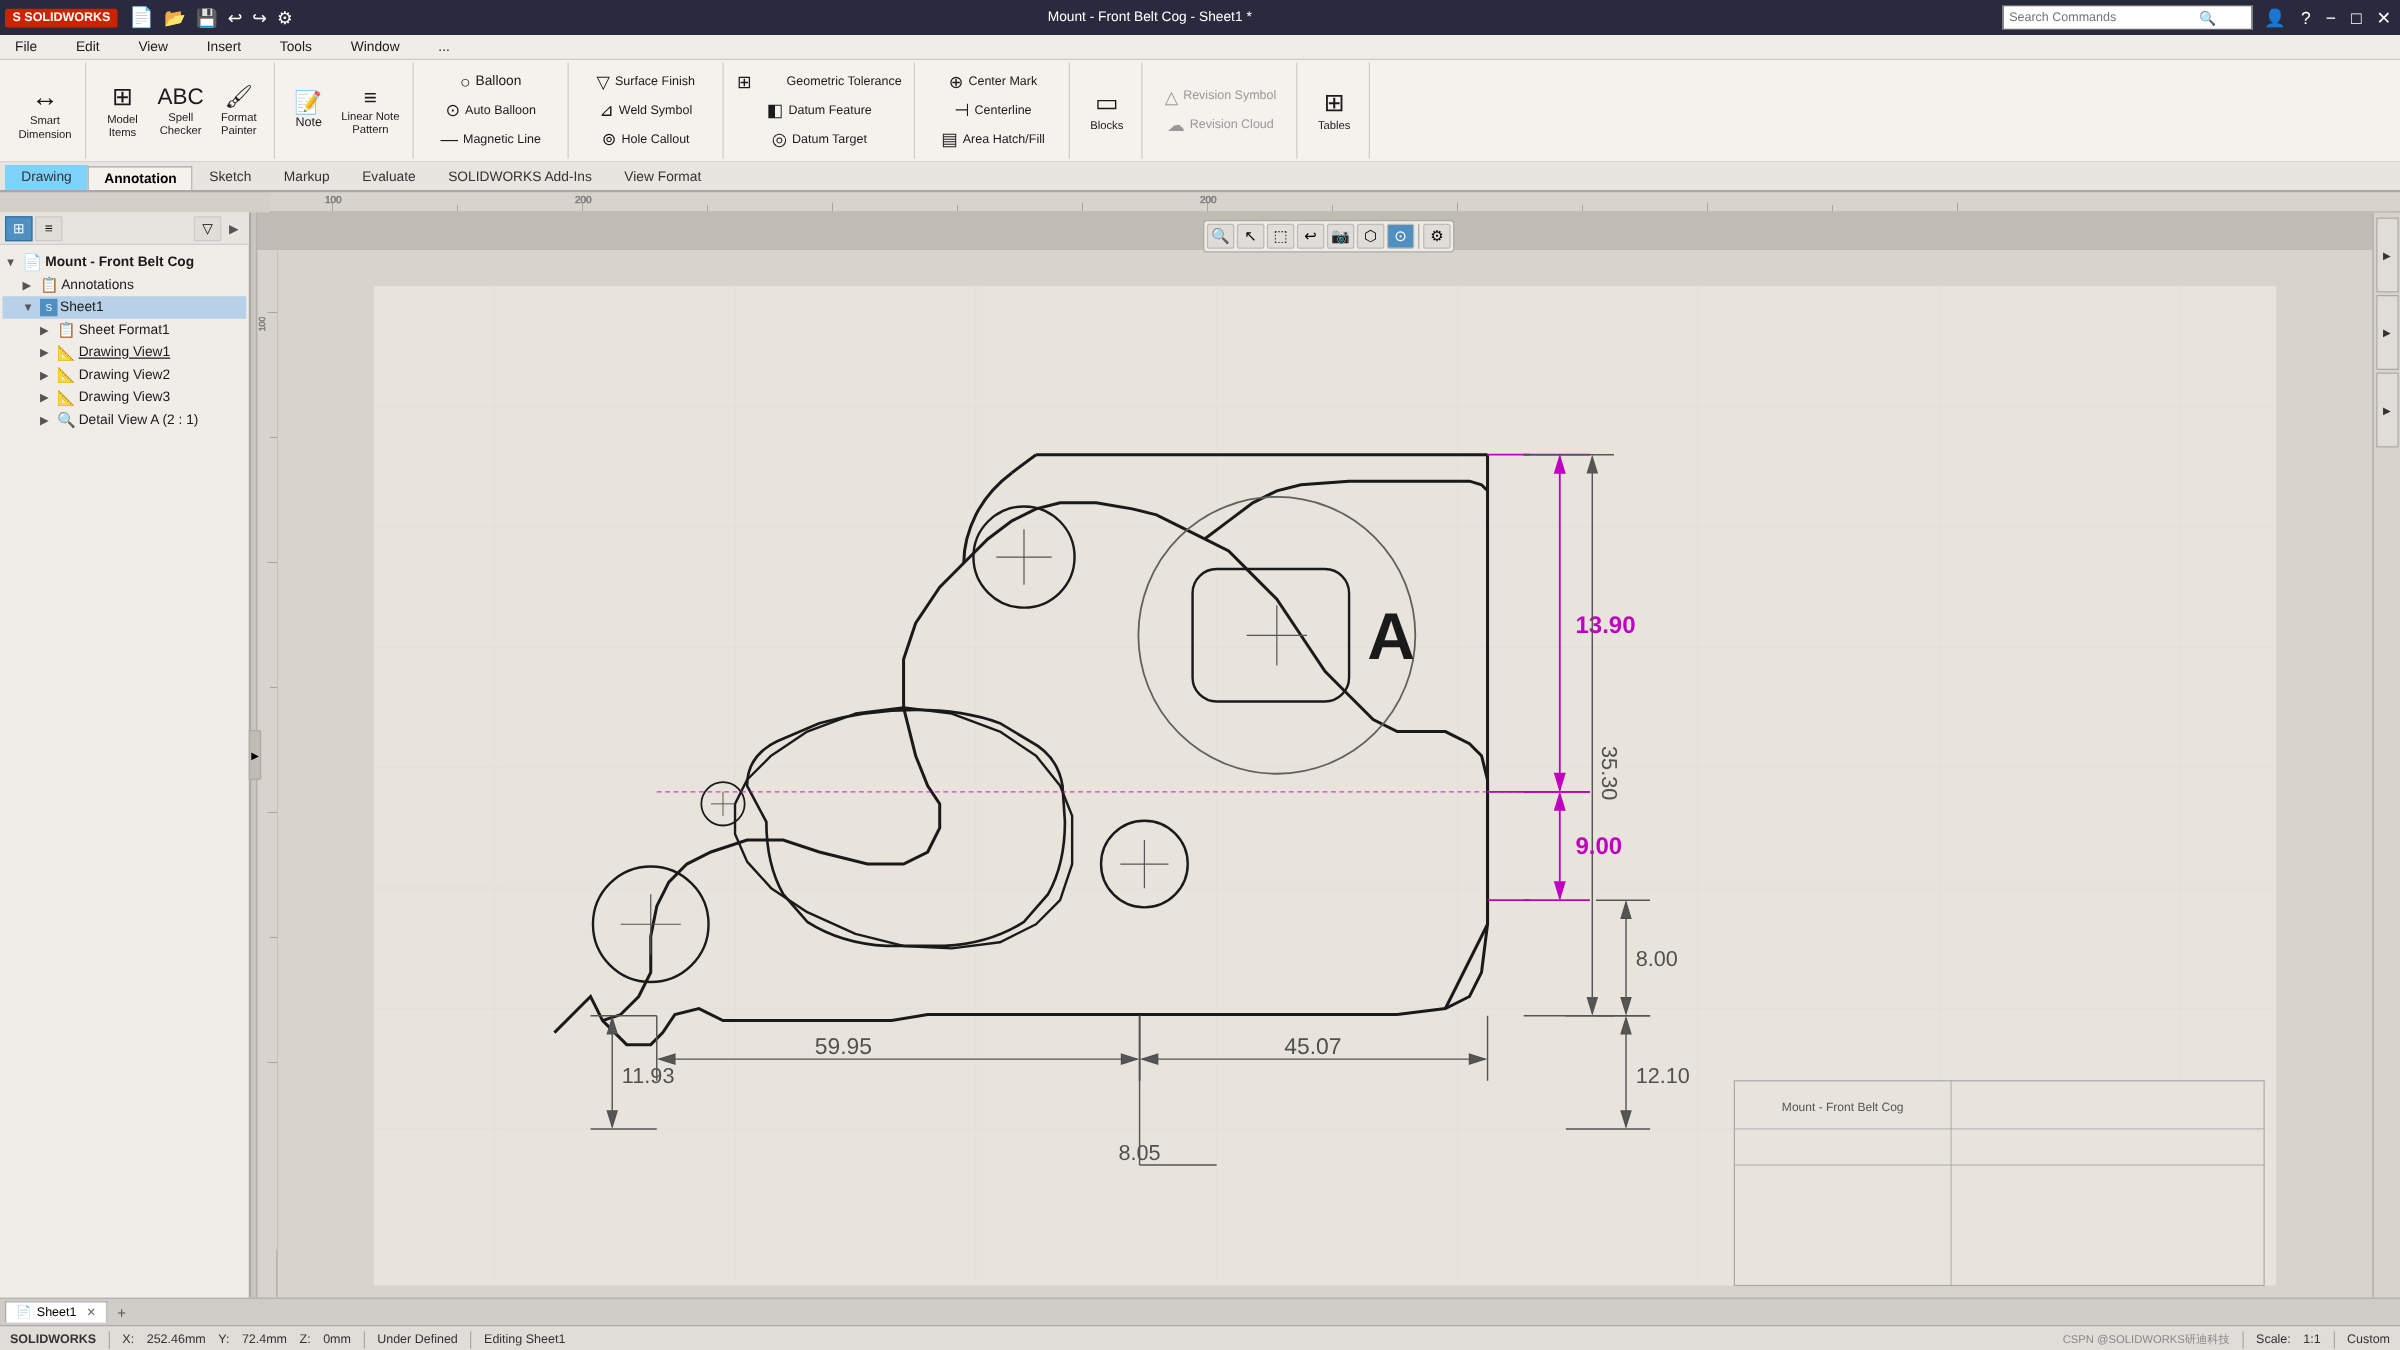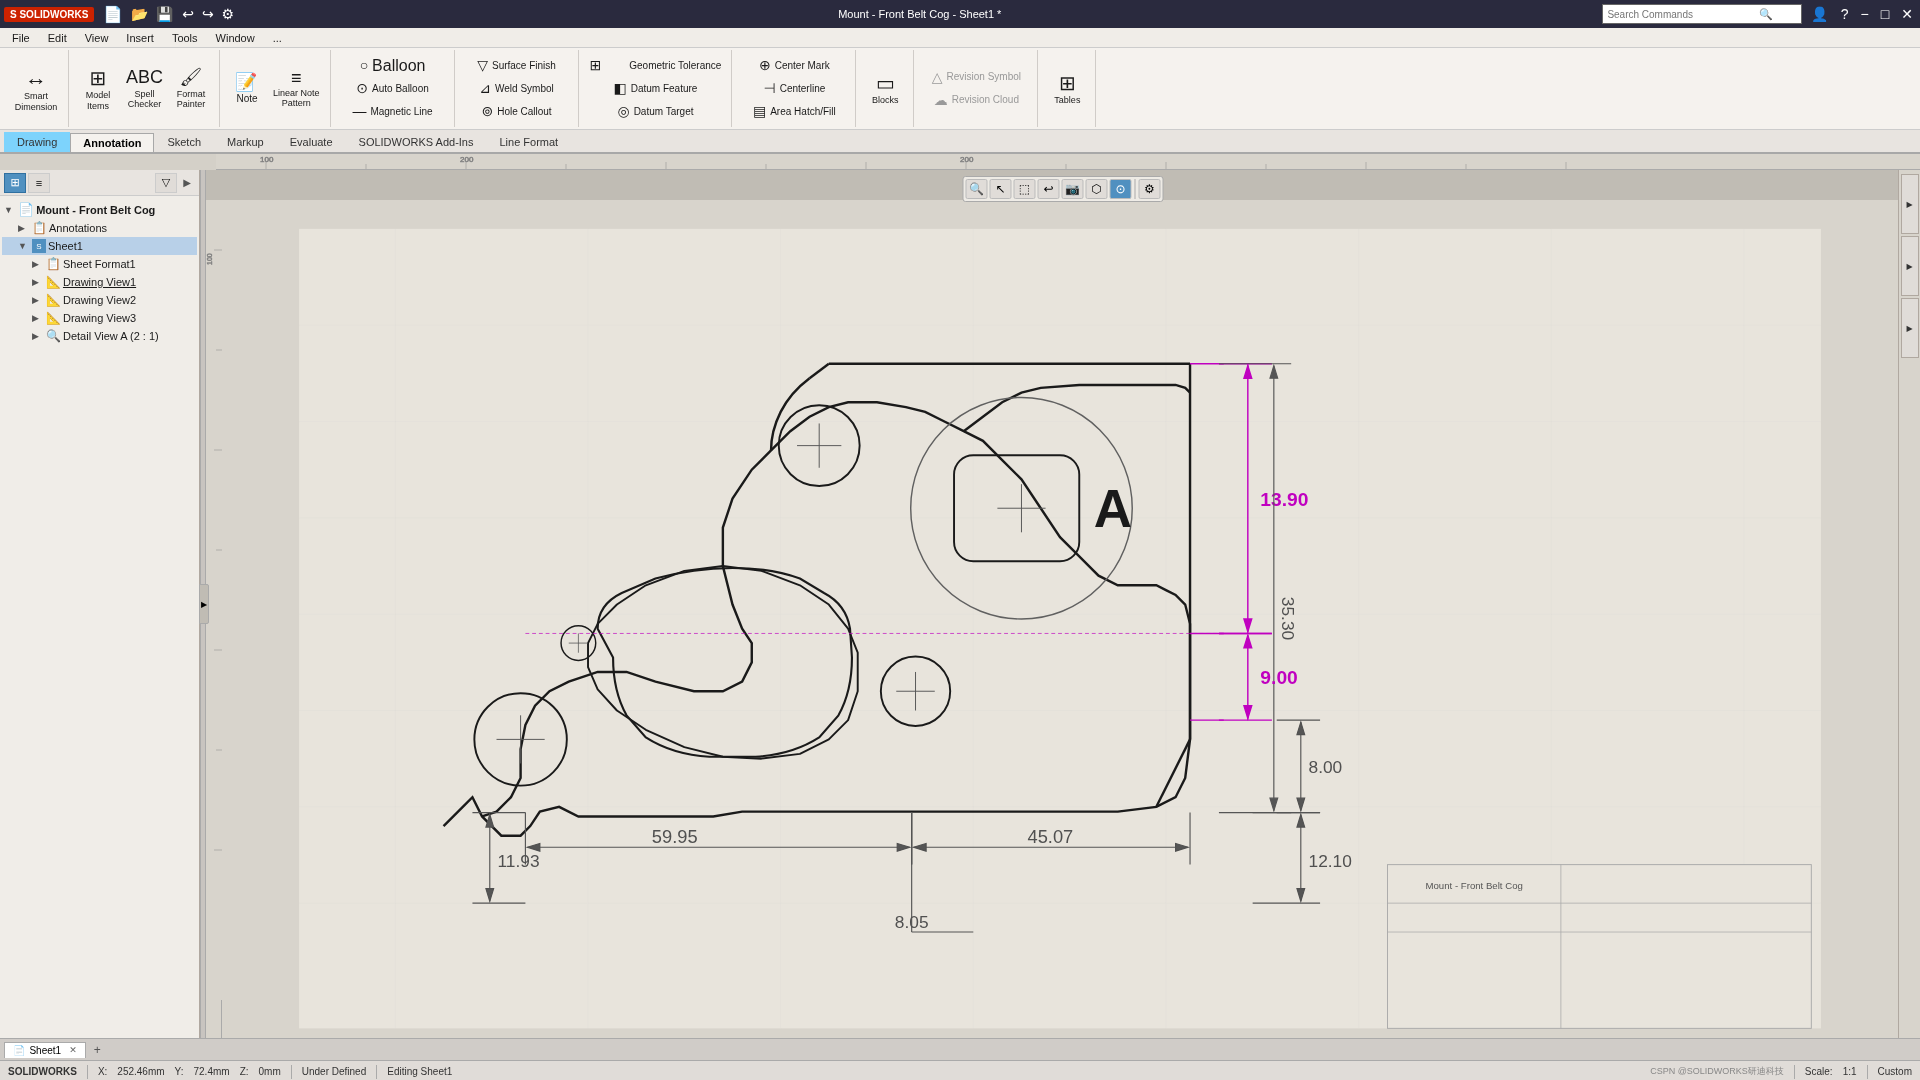--- a/index.html
+++ b/index.html
@@ -85,21 +85,21 @@
       <input style="border: none; outline: none; font-size: 10px; width: 150px;" type="text" placeholder="Search Commands">
       <span style="font-size:11px; color:#555;">🔍</span>
     </div>
     <div style="color:white; font-size:14px; padding:0 3px; cursor:pointer;">👤</div>
     <div style="color:white; font-size:14px; padding:0 3px; cursor:pointer;">?</div>
     <div style="color:white; font-size:14px; padding:0 3px; cursor:pointer;">−</div>
     <div style="color:white; font-size:14px; padding:0 3px; cursor:pointer;">□</div>
     <div style="color:white; font-size:14px; padding:0 3px; cursor:pointer;">✕</div>
   </div>
 
-  <div style="height:20px; background:#f0ede8; display:flex; align-items:center; padding:0 4px; border-bottom:1px solid #ccc; gap:2px;">
+  <div style="height:20px; background:#f0ede8; display:flex; align-items:center; padding:0 4px; border-bottom:1px solid #ccc; gap:15px;">
     <div style="padding:2px 8px; font-size:11px; cursor:pointer; color:#1a1a1a;">File</div>
     <div style="padding:2px 8px; font-size:11px; cursor:pointer; color:#1a1a1a;">Edit</div>
     <div style="padding:2px 8px; font-size:11px; cursor:pointer; color:#1a1a1a;">View</div>
     <div style="padding:2px 8px; font-size:11px; cursor:pointer; color:#1a1a1a;">Insert</div>
     <div style="padding:2px 8px; font-size:11px; cursor:pointer; color:#1a1a1a;">Tools</div>
     <div style="padding:2px 8px; font-size:11px; cursor:pointer; color:#1a1a1a;">Window</div>
     <div style="padding:2px 8px; font-size:11px; cursor:pointer; color:#1a1a1a;">...</div>
   </div>
 </div>
 
@@ -136,21 +136,21 @@
       </div>
       <div class="ribbon-btn" style="height:70px; min-width:50px; flex-direction:column; align-items:center; justify-content:center; display:flex; cursor:pointer; padding:4px;">
         <span style="font-size:18px;">≡</span>
         <span style="font-size:9px; text-align:center; line-height:1.1;">Linear Note<br>Pattern</span>
       </div>
     </div>
 
     <div class="ribbon-group" style="display:flex; flex-direction:column; justify-content:center; gap:1px; min-width:90px;">
       <div class="ribbon-btn ribbon-btn-small" style="display:flex; flex-direction:row; align-items:center; gap:4px; height:22px; cursor:pointer; padding:2px 4px;">
         <span style="font-size:14px;">○</span>
-        <span style="font-size:16px;">Balloon</span>
+        <span style="font-size:11px;">Balloon</span>
       </div>
       <div class="ribbon-btn ribbon-btn-small" style="display:flex; flex-direction:row; align-items:center; gap:4px; height:22px; cursor:pointer; padding:2px 4px;">
         <span style="font-size:14px;">⊙</span>
         <span style="font-size:10px;">Auto Balloon</span>
       </div>
       <div class="ribbon-btn ribbon-btn-small" style="display:flex; flex-direction:row; align-items:center; gap:4px; height:22px; cursor:pointer; padding:2px 4px;">
         <span style="font-size:14px;">—</span>
         <span style="font-size:10px;">Magnetic Line</span>
       </div>
     </div>
@@ -226,21 +226,21 @@
     </div>
   </div>
 
   <div style="height:22px; display:flex; align-items:flex-end; padding:0 4px; background:#e8e4e0;">
     <div style="padding:3px 12px; font-size:11px; cursor:pointer; color:#333; background:#7dd3fc; border:1px solid transparent;">Drawing</div>
     <div style="padding:3px 12px; font-size:11px; cursor:pointer; color:#000; background:#f5f2ee; border:1px solid #a8a8a8; border-bottom:none; font-weight:bold;">Annotation</div>
     <div style="padding:3px 12px; font-size:11px; cursor:pointer; color:#333; background:#e8e4e0; border:1px solid transparent;">Sketch</div>
     <div style="padding:3px 12px; font-size:11px; cursor:pointer; color:#333; background:#e8e4e0; border:1px solid transparent;">Markup</div>
     <div style="padding:3px 12px; font-size:11px; cursor:pointer; color:#333; background:#e8e4e0; border:1px solid transparent;">Evaluate</div>
     <div style="padding:3px 12px; font-size:11px; cursor:pointer; color:#333; background:#e8e4e0; border:1px solid transparent;">SOLIDWORKS Add-Ins</div>
-    <div style="padding:3px 12px; font-size:11px; cursor:pointer; color:#333; background:#e8e4e0; border:1px solid transparent;">Line Format</div>
+    <div style="padding:3px 12px; font-size:11px; cursor:pointer; color:#333; background:#e8e4e0; border:1px solid transparent;">View Format</div>
   </div>
 </div>
 
 <div style="height:16px; background:#d8d4cc; border-bottom:1px solid #aaa; margin-left:216px; display:flex; align-items:center; overflow:hidden; position:relative;">
   <svg width="1700" height="16">
     <rect width="1700" height="16" fill="#d8d4cc"></rect>
 
     <g stroke="#888" stroke-width="0.5" font-size="8" fill="#555">
       <line x1="50" y1="8" x2="50" y2="16"></line>
       <text x="44" y="8">100</text>

